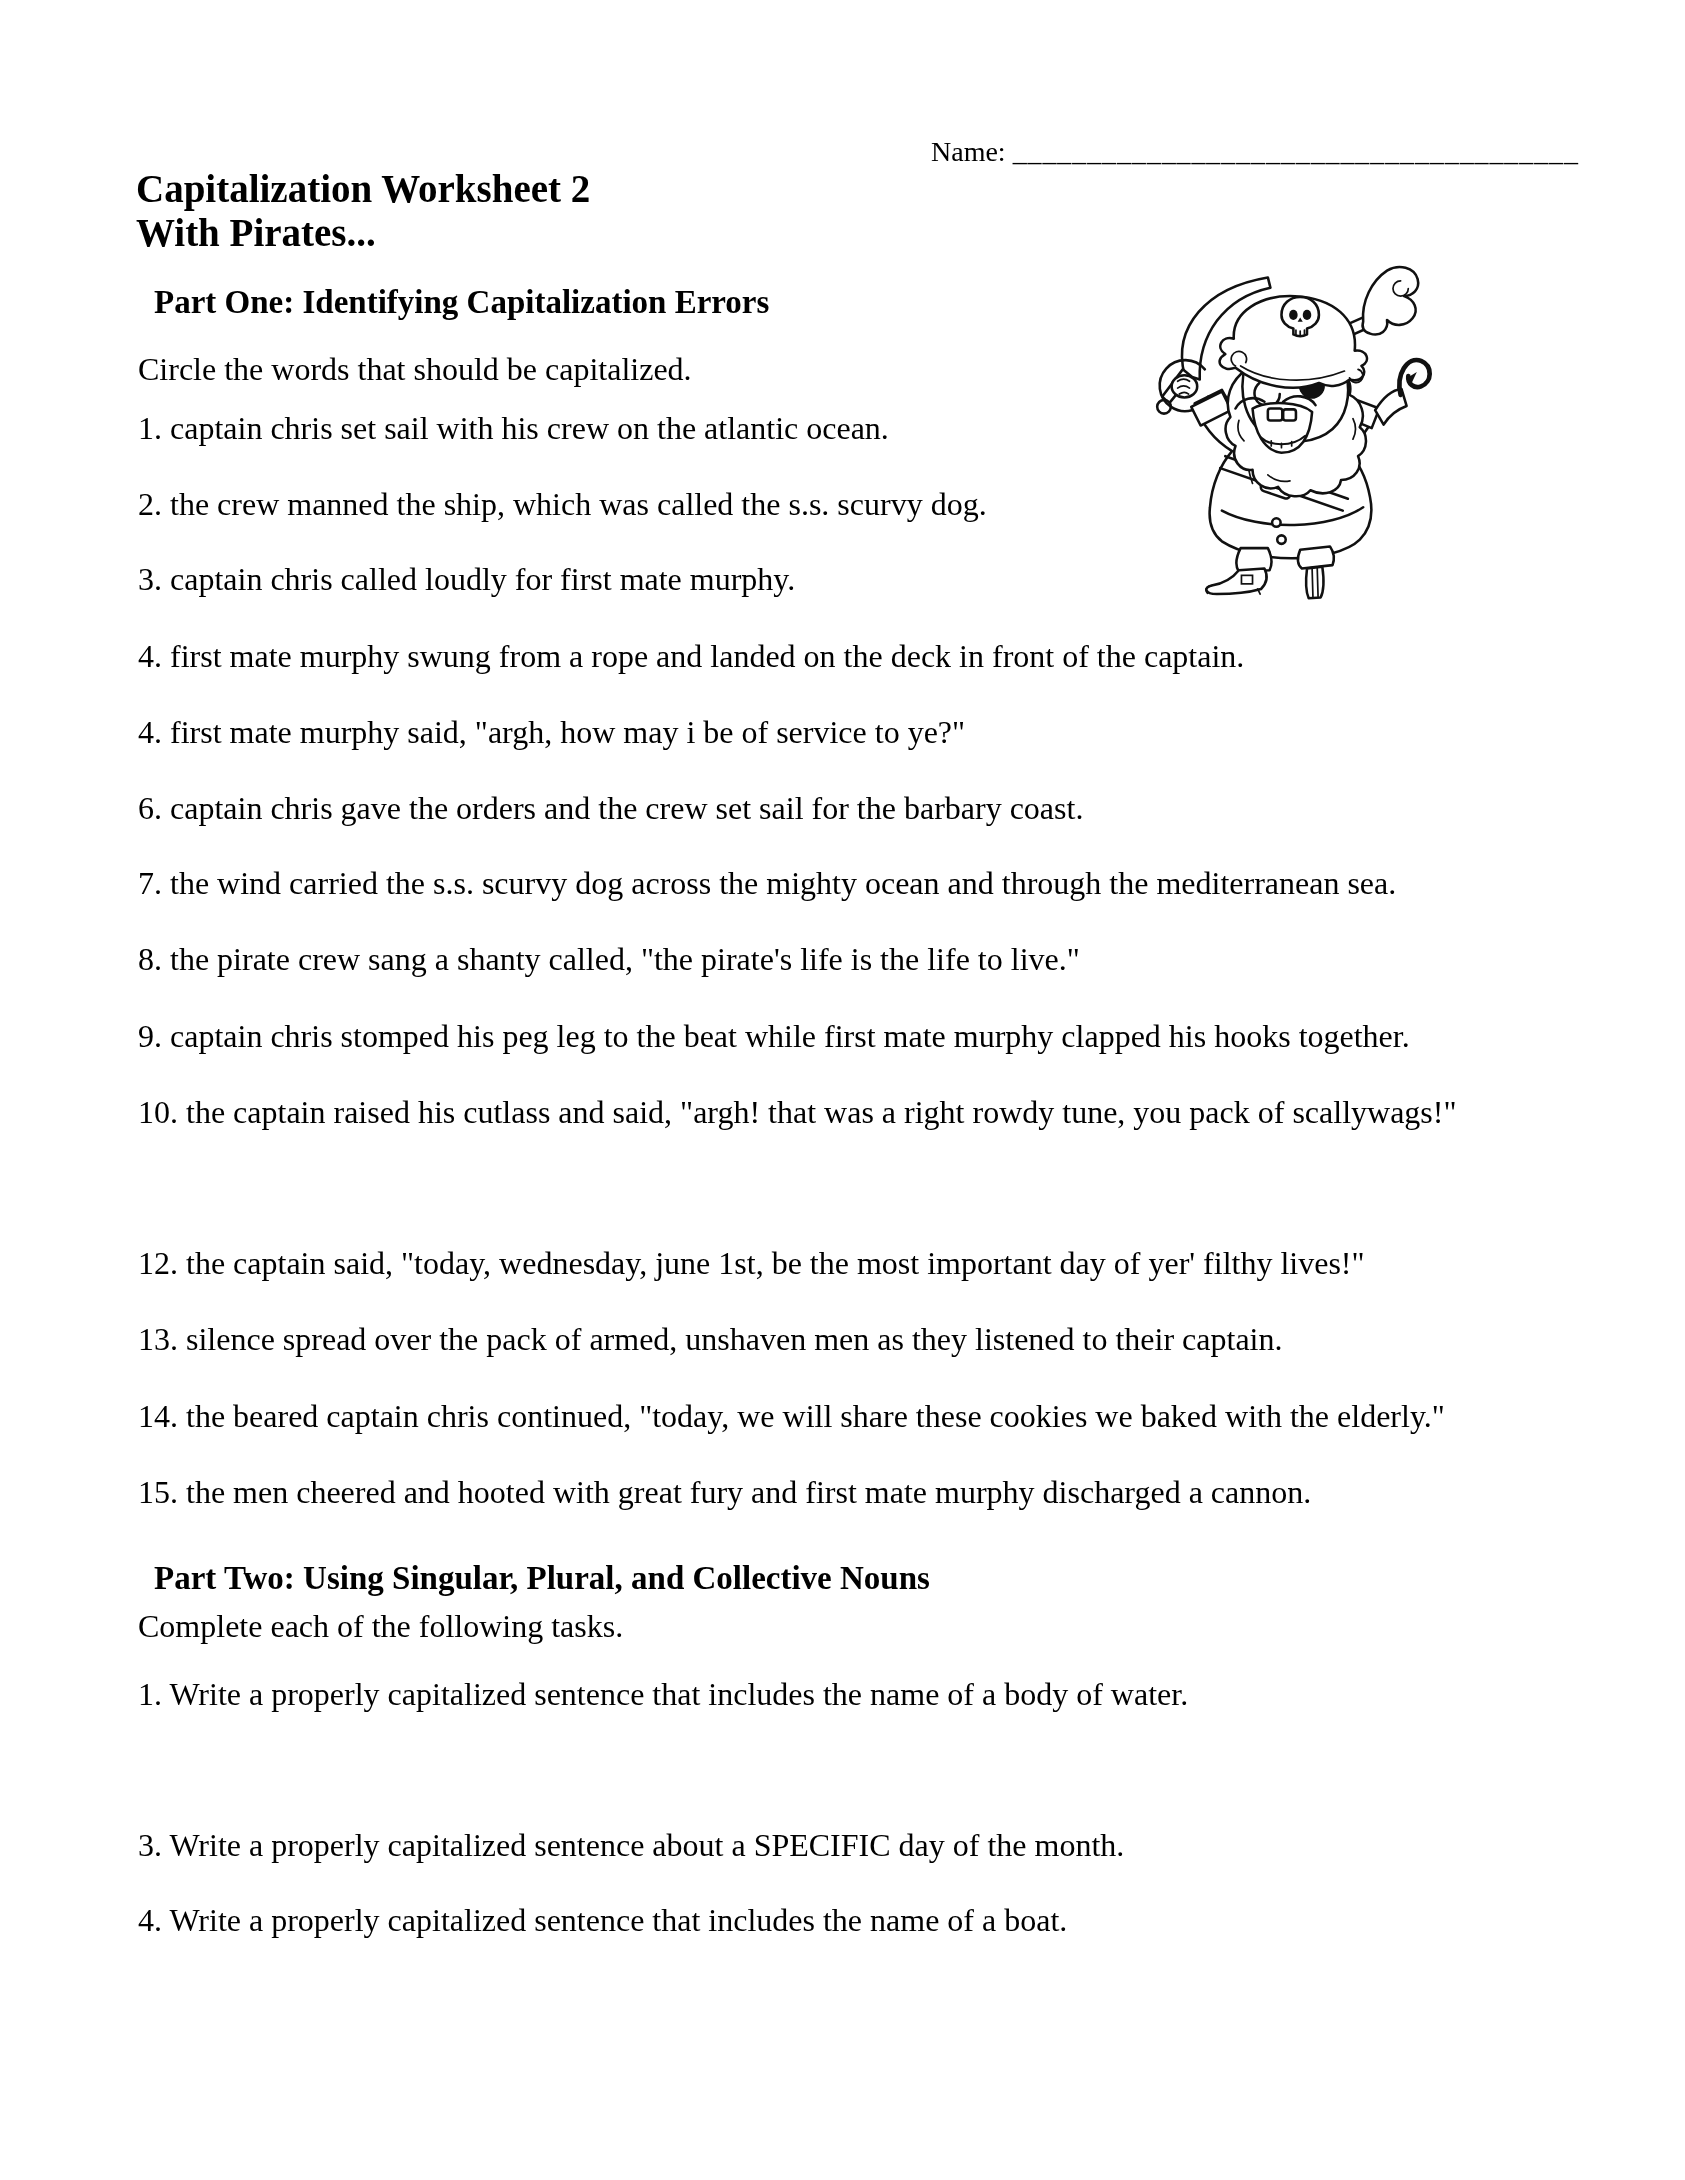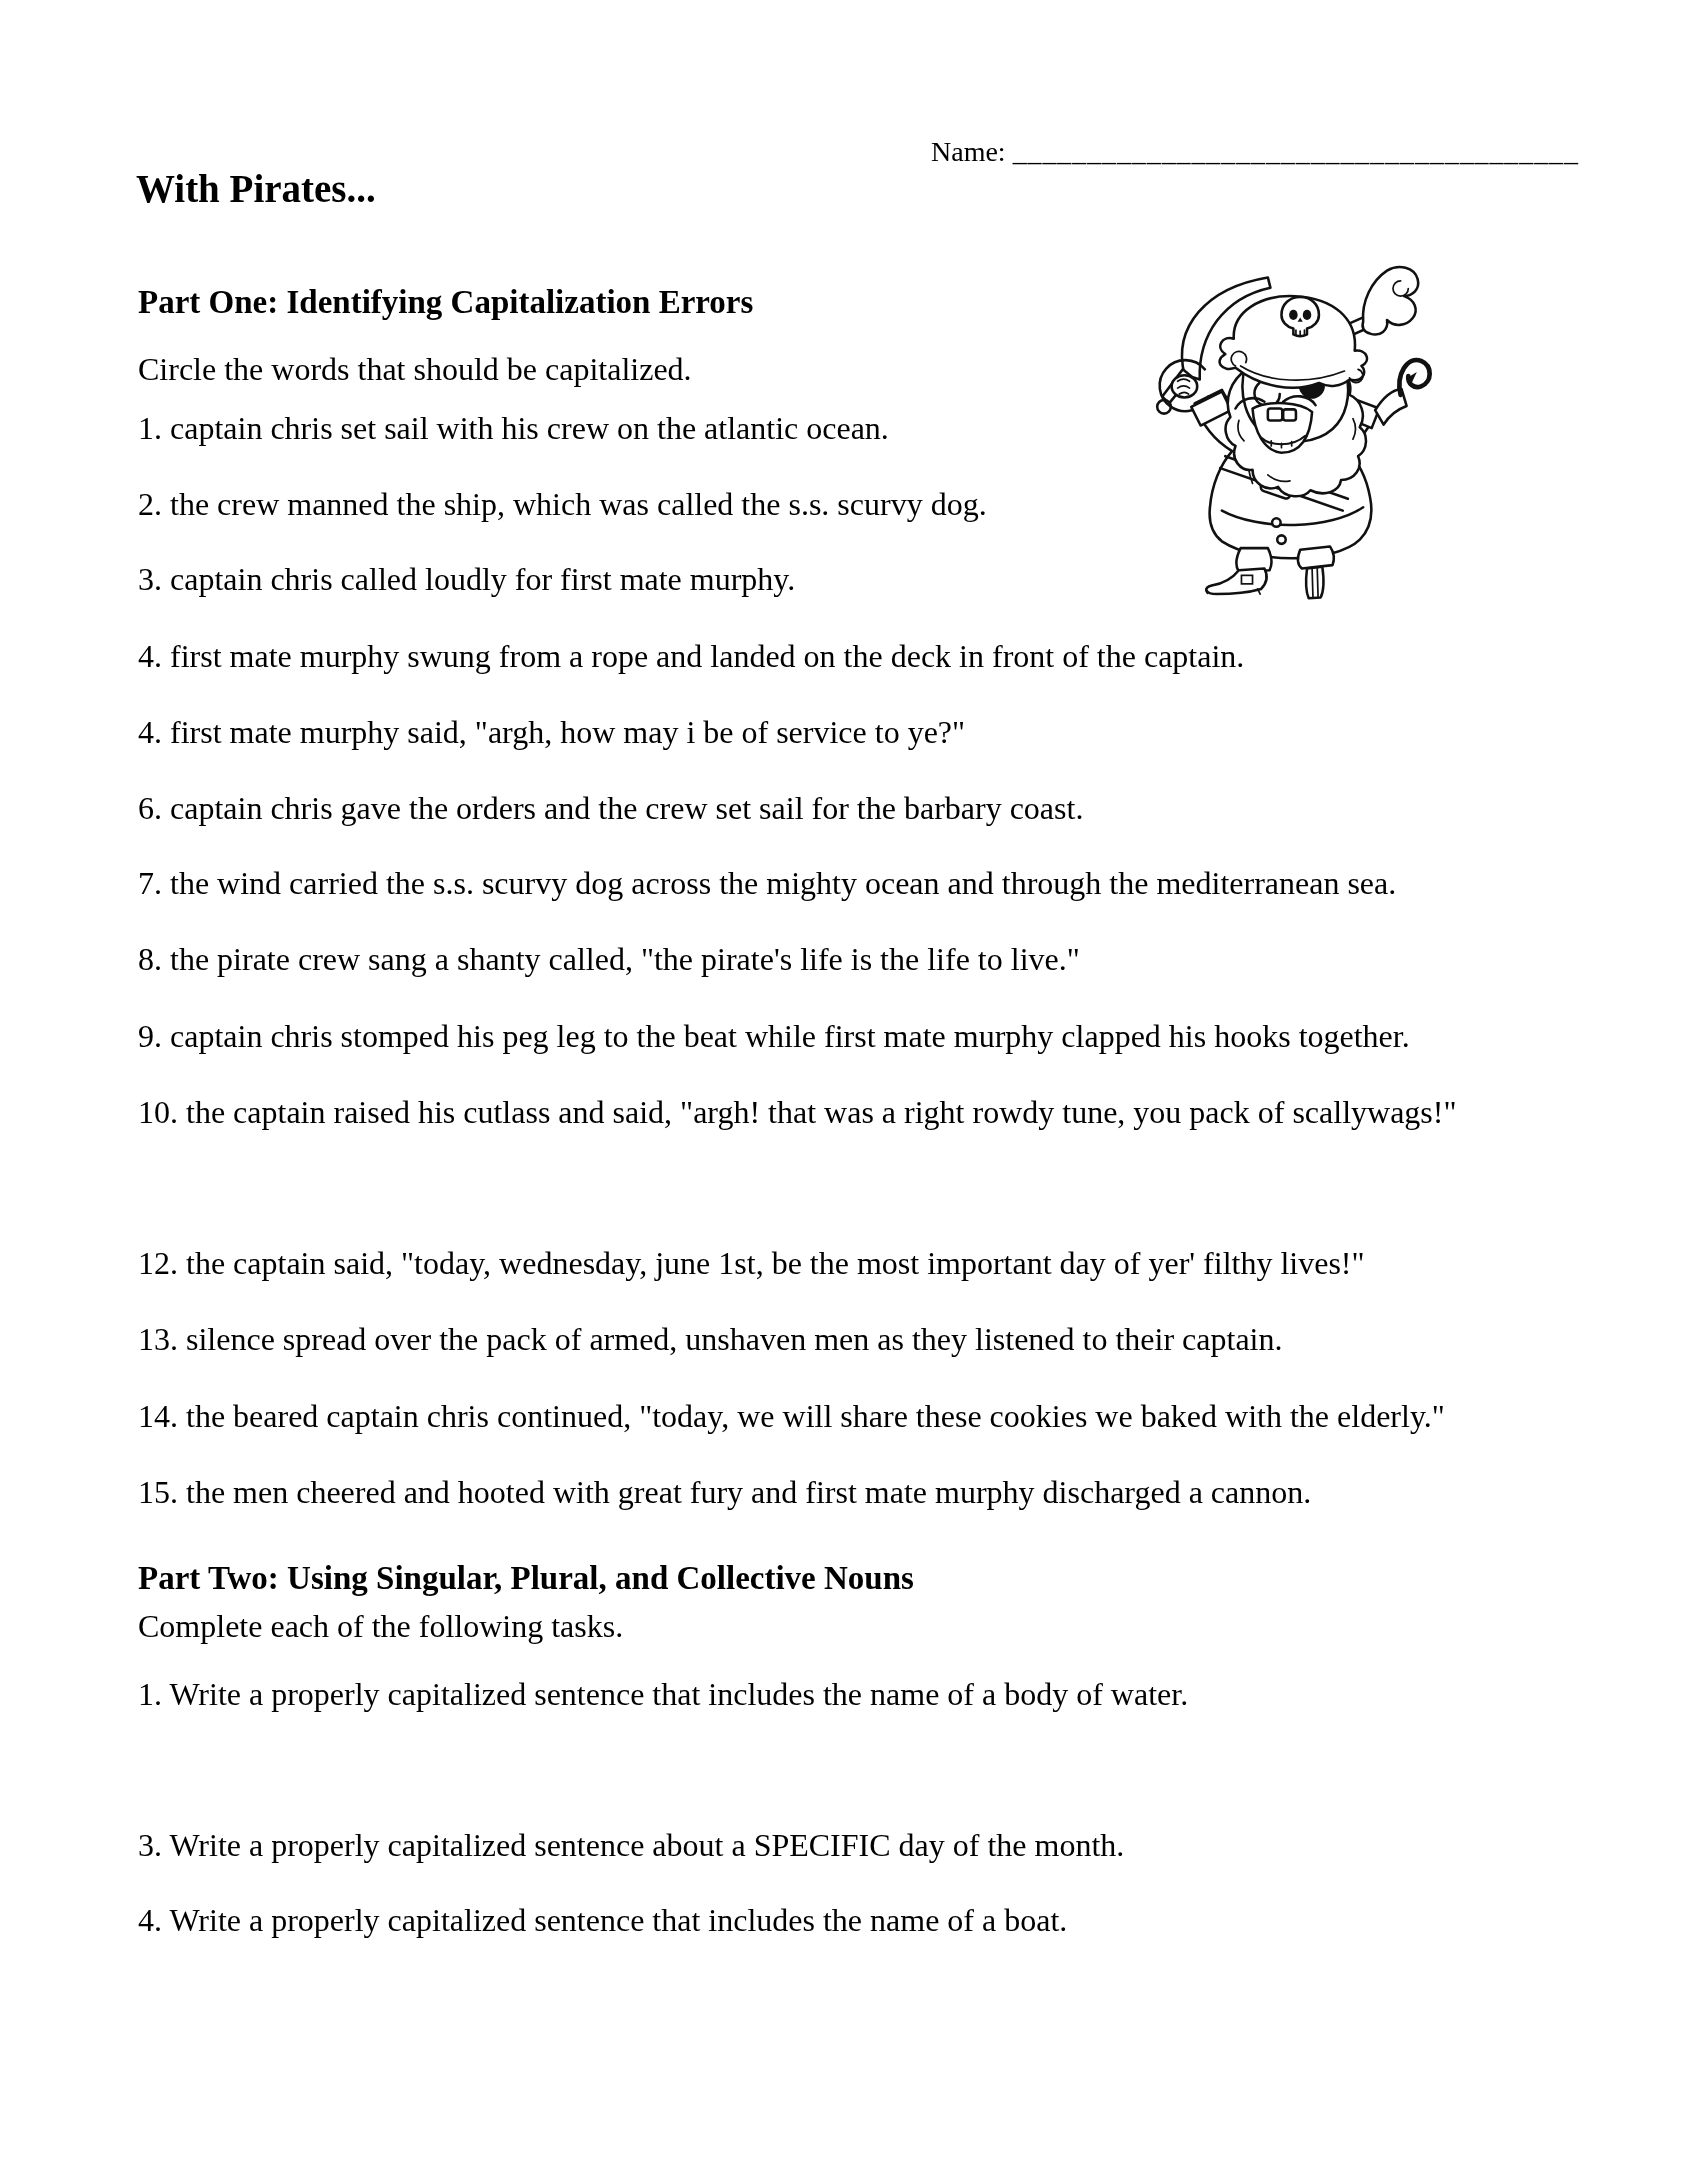--- a/index.html
+++ b/index.html
@@ -9,21 +9,21 @@
     font-family: "Liberation Serif", "DejaVu Serif", serif;
     color: #000000;
   }
   .page { position: relative; width: 1686px; height: 2065px; overflow: hidden; }
   .line { position: absolute; white-space: nowrap; font-size: 32px; line-height: 37px; }
   .left-col { left: 138px; }
   .title {
     position: absolute; left: 136px; top: 167px;
     font-size: 39px; font-weight: bold; line-height: 44px; white-space: nowrap;
   }
-  .section-heading { font-weight: bold; font-size: 33px; }
+  .section-heading { font-weight: bold; font-size: 33px; margin-left: 16px; }
   .name-field {
     position: absolute; left: 931px; top: 136px;
     font-size: 28px; white-space: nowrap; letter-spacing: 0;
   }
   .name-field .blank { letter-spacing: 0.9px; }
   .illustration {
     position: absolute; left: 1140px; top: 257px;
     width: 294px; height: 349px;
   }
   .illustration svg { width: 100%; height: 100%; }
@@ -37,20 +37,21 @@
 
 <div class="page">
 
   <div class="name-field">
     <span>Name:</span>
     <span> </span>
     <span class="blank">______________________________________</span>
   </div>
 
   <div class="title">
+    <div>Capitalization Worksheet 2</div>
     <div>With Pirates...</div>
   </div>
 
   <div class="line left-col section-heading" style="top:284px">Part One: Identifying Capitalization Errors</div>
   <div class="line left-col" style="top:351px">Circle the words that should be capitalized.</div>
 
   <div class="line left-col" style="top:410px">1. captain chris set sail with his crew on the atlantic ocean.</div>
   <div class="line left-col" style="top:486px">2. the crew manned the ship, which was called the s.s. scurvy dog.</div>
   <div class="line left-col" style="top:561px">3. captain chris called loudly for first mate murphy.</div>
   <div class="line left-col" style="top:638px">4. first mate murphy swung from a rope and landed on the deck in front of the captain.</div>

